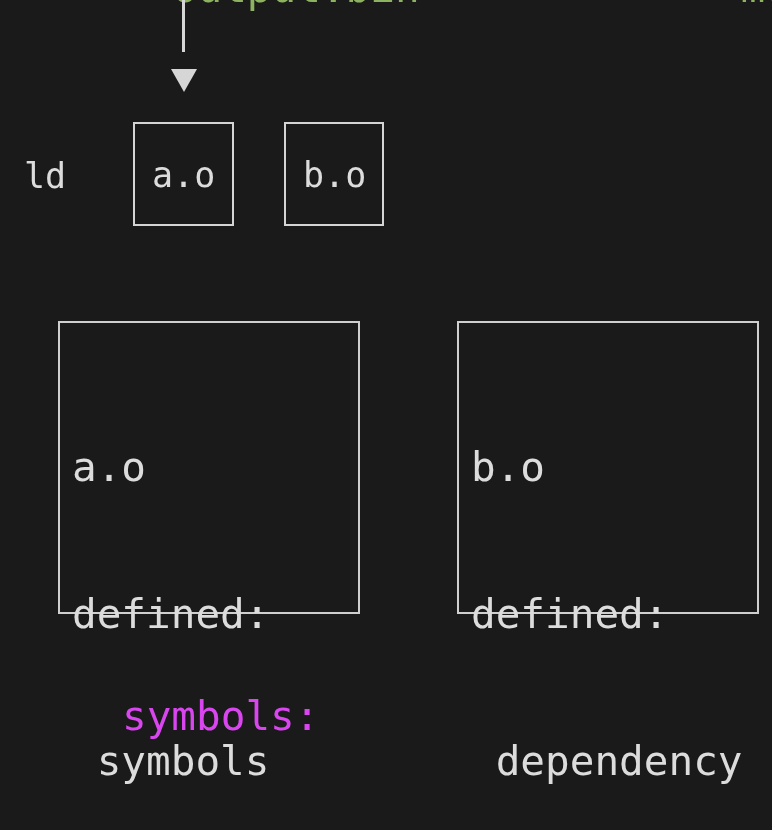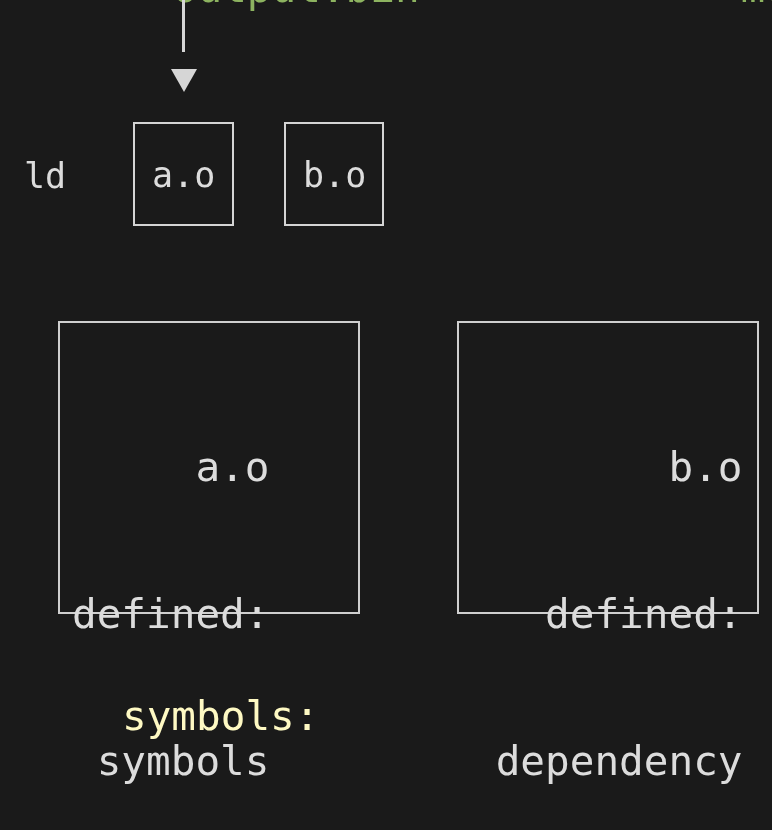--- a/index.html
+++ b/index.html
@@ -7,21 +7,20 @@
     padding: 0;
     background: #1a1a1a;
   }
   #canvas {
     position: relative;
     width: 772px;
     height: 830px;
     background: #1a1a1a;
     overflow: hidden;
     font-family: "DejaVu Sans Mono", "Liberation Mono", monospace;
-    text-align: right;
   }
 
   
   .clipped-green {
     position: absolute;
     top: -36px;
     left: 0;
     width: 772px;
     color: #8db360;
     font-size: 41px;
@@ -120,21 +119,21 @@
   }
   .sym-line {
     white-space: pre;
   }
 
   
   .caption {
     position: absolute;
     left: 122px;
     top: 692px;
-    color: #fef9c3;
+    color: #d946ef;
     font-size: 41px;
     line-height: 49px;
     white-space: pre;
   }
 </style>
 </head>
 <body>
 
 <div id="canvas">
 

